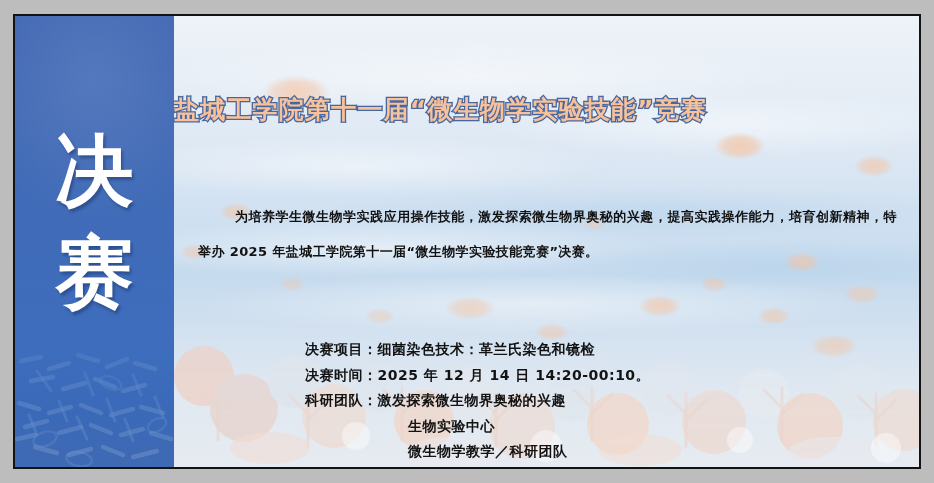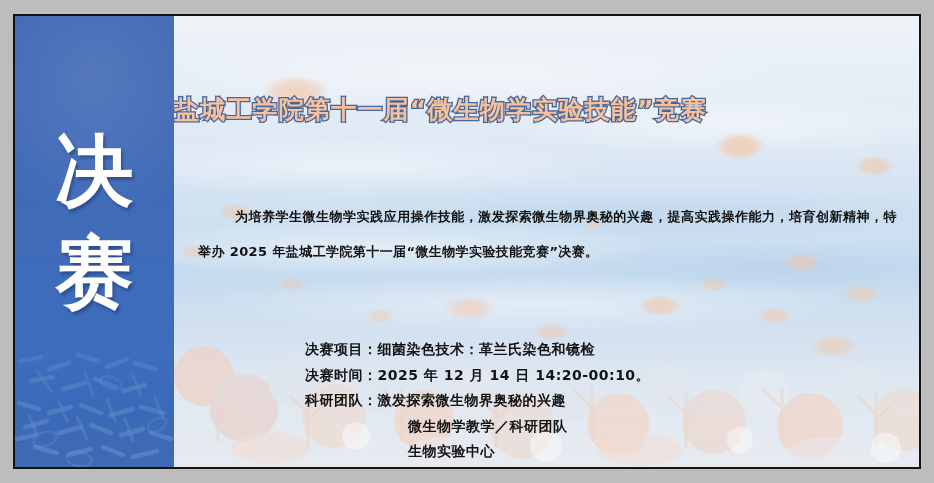--- a/index.html
+++ b/index.html
@@ -345,20 +345,20 @@
       <div id="panel-content">
 
         <div id="poster-title">盐城工学院第十一届“微生物学实验技能”竞赛</div>
 
         <p id="intro-paragraph">为培养学生微生物学实践应用操作技能，激发探索微生物界奥秘的兴趣，提高实践操作能力，培育创新精神，特举办 2025 年盐城工学院第十一届“微生物学实验技能竞赛”决赛。</p>
 
         <div id="detail-block">
             <span class="detail-row"><span>决赛项目：</span><span>细菌染色技术：革兰氏染色和镜检</span></span>
             <span class="detail-row"><span>决赛时间：</span><span>2025 年 12 月 14 日  14:20-00:10。</span></span>
             <span class="detail-row"><span>科研团队：</span><span>激发探索微生物界奥秘的兴趣</span></span>
+            <span class="detail-row indented"><span>生物实验中心</span></span>
             <span class="detail-row indented"><span>微生物学教学／科研团队</span></span>
-            <span class="detail-row indented"><span>生物实验中心</span></span>
           </div>
 
       </div>
     </div>
   </div>
 </div>
 
 </body></html>

